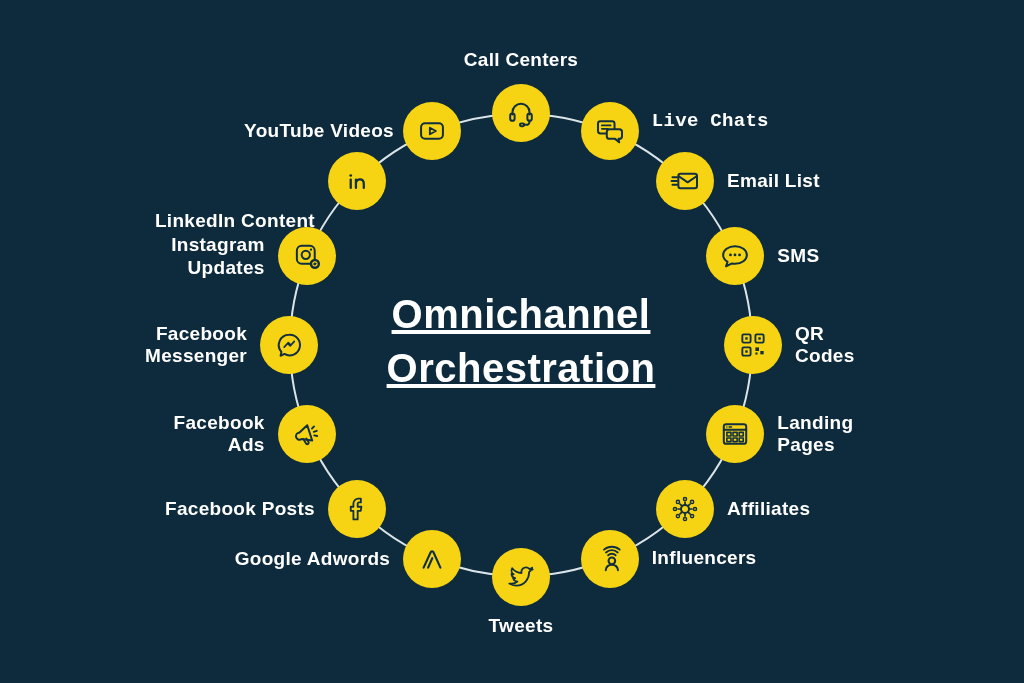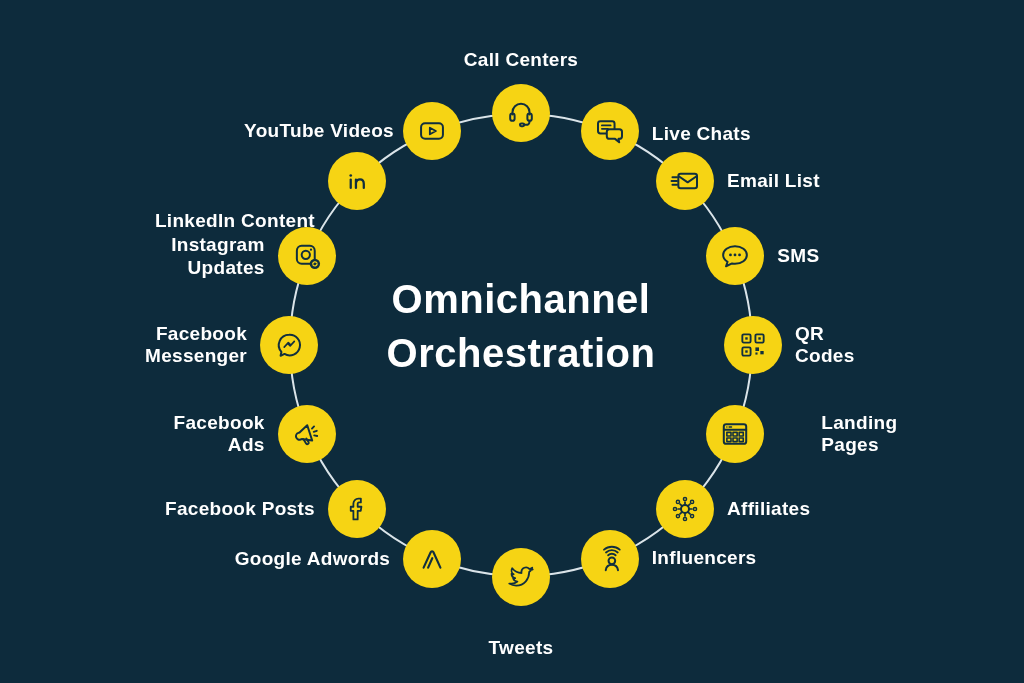--- a/index.html
+++ b/index.html
@@ -58,21 +58,21 @@
   .nlabel.left  { transform: translate(-100%, -50%); text-align: right; }
   .nlabel.right { transform: translate(0, -50%); text-align: left; }
   .nlabel.top   { transform: translate(-50%, -100%); text-align: left; }
   .nlabel.bottom{ transform: translate(-50%, 0); text-align: center; }
 </style>
 </head>
 <body>
 
 <div class="stage">
   <div class="ring" id="ring" style="height: 464px; width: 464px; left: 289px; top: 113px;"></div>
-  <div class="title" id="title" style="left: 521px; top: 326px;">
+  <div class="title" id="title" style="left: 521px; top: 341px; text-decoration: underline;">
     <div>Omnichannel</div>
     <div>Orchestration</div>
   </div>
   <div id="nodes">
       <div class="node" style="left: 521px; top: 113px; color: rgb(17, 47, 62);">
         <svg viewBox="0 0 24 24" width="32" height="32" fill="none" stroke="currentColor" stroke-linecap="round" stroke-linejoin="round">
           <path d="M5.6 13.2v-1.7a6.4 6.4 0 0 1 12.8 0v1.7" stroke-width="1.5"></path>
           <rect x="3.9" y="12.4" width="3.3" height="5.5" rx="1.6" stroke-width="1.5"></rect>
           <rect x="16.8" y="12.4" width="3.3" height="5.5" rx="1.6" stroke-width="1.5"></rect>
           <path d="M18.4 17.9v.6a2.4 2.4 0 0 1-2.4 2.4h-1.6" stroke-width="1.5"></path>
@@ -80,21 +80,21 @@
         </svg>
       </div>
       <div class="nlabel top" style="left: 521px; top: 71px;">Call Centers</div>
       <div class="node" style="left: 609.783px; top: 130.66px; color: rgb(17, 47, 62);">
         <svg viewBox="0 0 24 24" width="32" height="32" fill="none" stroke="currentColor" stroke-linecap="round" stroke-linejoin="round">
           <rect x="3" y="4.6" width="12.4" height="9.2" rx="1.8" stroke-width="1.5"></rect>
           <path d="M5.9 7.8h6.6M5.9 10.4h4.6" stroke-width="1.3"></path>
           <path d="M11.6 10.6h7.4a2 2 0 0 1 2 2v3.3a2 2 0 0 1-2 2h-.6l.5 2.6-3.1-2.6h-4.2a2 2 0 0 1-2-2v-3.3a2 2 0 0 1 2-2z" fill="#f6d414" stroke-width="1.5"></path>
         </svg>
       </div>
-      <div class="nlabel right" style="left: 651.783px; top: 134px;">Live Chats</div>
+      <div class="nlabel right" style="left: 651.783px; top: 121px; font-family: Liberation Mono, monospace;">Live Chats</div>
       <div class="node" style="left: 685.049px; top: 180.951px; color: rgb(17, 47, 62);">
         <svg viewBox="0 0 24 24" width="32" height="32" fill="none" stroke="currentColor" stroke-linecap="round" stroke-linejoin="round">
           <rect x="7" y="6.6" width="14" height="10.8" rx="1.7" stroke-width="1.5"></rect>
           <path d="M7.6 8.6l6.4 4.4 6.4-4.4" stroke-width="1.5"></path>
           <path d="M2.6 9.2h3.4M1.9 12h4.1M2.6 14.8h3.4" stroke-width="1.5"></path>
         </svg>
       </div>
       <div class="nlabel right" style="left: 727.049px; top: 180.951px;">Email List</div>
       <div class="node" style="left: 735.34px; top: 256.217px; color: rgb(17, 47, 62);">
         <svg viewBox="0 0 24 24" width="32" height="32" fill="none" stroke="currentColor" stroke-linecap="round" stroke-linejoin="round">
@@ -127,21 +127,21 @@
           <circle cx="5.9" cy="6.7" r=".55" fill="currentColor" stroke="none"></circle>
           <path d="M7.6 6.7h1.8" stroke-width="1.1"></path>
           <rect x="5.9" y="10.8" width="3.1" height="2.7" stroke-width="1.2"></rect>
           <rect x="10.5" y="10.8" width="3.1" height="2.7" stroke-width="1.2"></rect>
           <rect x="15.1" y="10.8" width="3.1" height="2.7" stroke-width="1.2"></rect>
           <rect x="5.9" y="15" width="3.1" height="2.7" stroke-width="1.2"></rect>
           <rect x="10.5" y="15" width="3.1" height="2.7" stroke-width="1.2"></rect>
           <rect x="15.1" y="15" width="3.1" height="2.7" stroke-width="1.2"></rect>
         </svg>
       </div>
-      <div class="nlabel right" style="left: 777.34px; top: 433.783px; margin-left: 44px;">Landing
+      <div class="nlabel right" style="left: 777.34px; top: 433.783px;">Landing
 Pages</div>
       <div class="node" style="left: 685.049px; top: 509.049px; color: rgb(17, 47, 62);">
         <svg viewBox="0 0 24 24" width="32" height="32" fill="none" stroke="currentColor" stroke-linecap="round" stroke-linejoin="round">
           <circle cx="12" cy="12" r="3" stroke-width="1.5"></circle>
           <path d="M15.2 12h2M12 15.2v2M8.8 12h-2M12 8.8v-2M14.3 14.3l1.4 1.4M9.7 14.3l-1.4 1.4M9.7 9.7L8.3 8.3M14.3 9.7l1.4-1.4" stroke-width="1.3"></path>
           <circle cx="19.5" cy="12" r="1.2" stroke-width="1.1"></circle>
           <circle cx="12" cy="19.5" r="1.2" stroke-width="1.1"></circle>
           <circle cx="4.5" cy="12" r="1.2" stroke-width="1.1"></circle>
           <circle cx="12" cy="4.5" r="1.2" stroke-width="1.1"></circle>
           <circle cx="17.3" cy="17.3" r="1.2" stroke-width="1.1"></circle>
@@ -159,21 +159,21 @@
           <path d="M9 7.1a6.5 6.5 0 0 1 8.8 0" stroke-width="1.4"></path>
           <path d="M7.5 5a9 9 0 0 1 11.8 0" stroke-width="1.4"></path>
         </svg>
       </div>
       <div class="nlabel right" style="left: 651.783px; top: 558px;">Influencers</div>
       <div class="node" style="left: 521px; top: 577px; color: rgb(17, 47, 62);">
         <svg viewBox="0 0 24 24" width="32" height="32" fill="none" stroke="currentColor" stroke-linecap="round" stroke-linejoin="round">
           <path d="M20.8 6.3c-.6.3-1.2.5-1.9.6.7-.4 1.2-1.1 1.5-1.9-.7.4-1.4.7-2.2.9a3.4 3.4 0 0 0-5.9 2.3c0 .3 0 .5.1.8-2.8-.1-5.3-1.5-7-3.6a3.4 3.4 0 0 0 1.1 4.6c-.6 0-1.1-.2-1.6-.4 0 1.6 1.2 3 2.7 3.3-.5.1-1 .2-1.5.1a3.4 3.4 0 0 0 3.2 2.4A6.9 6.9 0 0 1 4 16.9h-.8a9.7 9.7 0 0 0 5.2 1.5c6.3 0 9.7-5.2 9.7-9.7v-.4c.7-.5 1.3-1.1 1.7-1.8z" stroke-width="1.35"></path>
         </svg>
       </div>
-      <div class="nlabel bottom" style="left: 521px; top: 637px;">Tweets</div>
+      <div class="nlabel bottom" style="left: 521px; top: 615px;">Tweets</div>
       <div class="node" style="left: 432.217px; top: 559.34px; color: rgb(17, 47, 62);">
         <svg viewBox="0 0 24 24" width="32" height="32" fill="none" stroke="currentColor" stroke-linecap="round" stroke-linejoin="round">
           <path d="M5.7 18.5L11 6.9c.4-.9 1.7-.9 2.1 0l5.2 11.6" stroke-width="1.6"></path>
           <path d="M12.2 11.4l-3.1 7.1" stroke-width="1.6"></path>
         </svg>
       </div>
       <div class="nlabel left" style="left: 390.217px; top: 559.34px;">Google Adwords</div>
       <div class="node" style="left: 356.951px; top: 509.049px; color: rgb(17, 47, 62);">
         <svg viewBox="0 0 24 24" width="32" height="32" fill="none" stroke="currentColor" stroke-linecap="round" stroke-linejoin="round">
           <path d="M14.9 4.2h-1.9a3.7 3.7 0 0 0-3.7 3.7v2.4H7.3v3.1h2v6.4h3.2v-6.4h2.3l.5-3.1h-2.8V8a.9.9 0 0 1 .9-.9h1.5z" stroke-width="1.35"></path>

